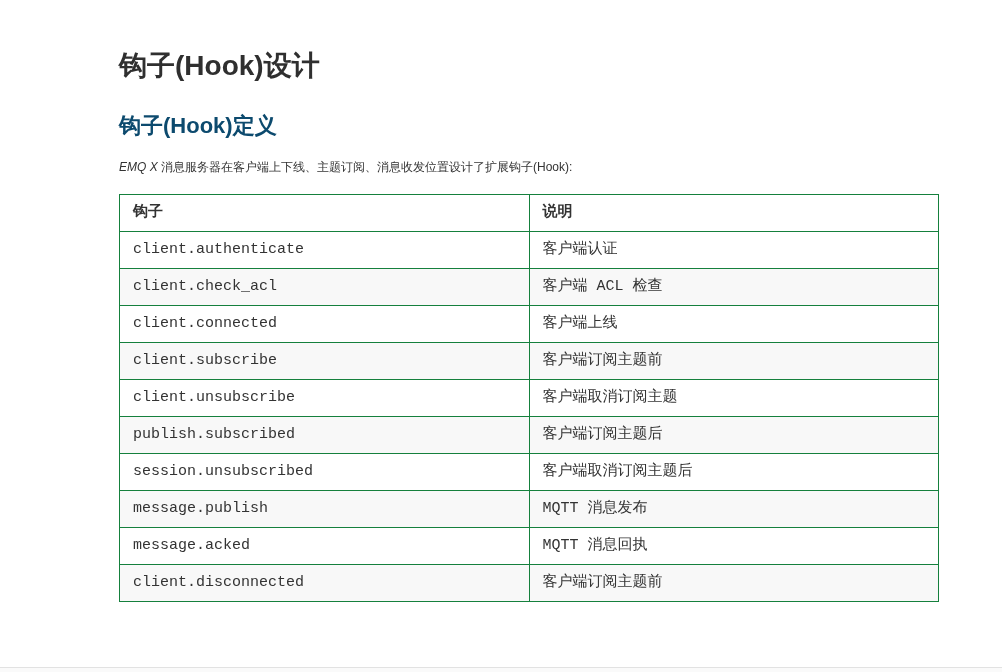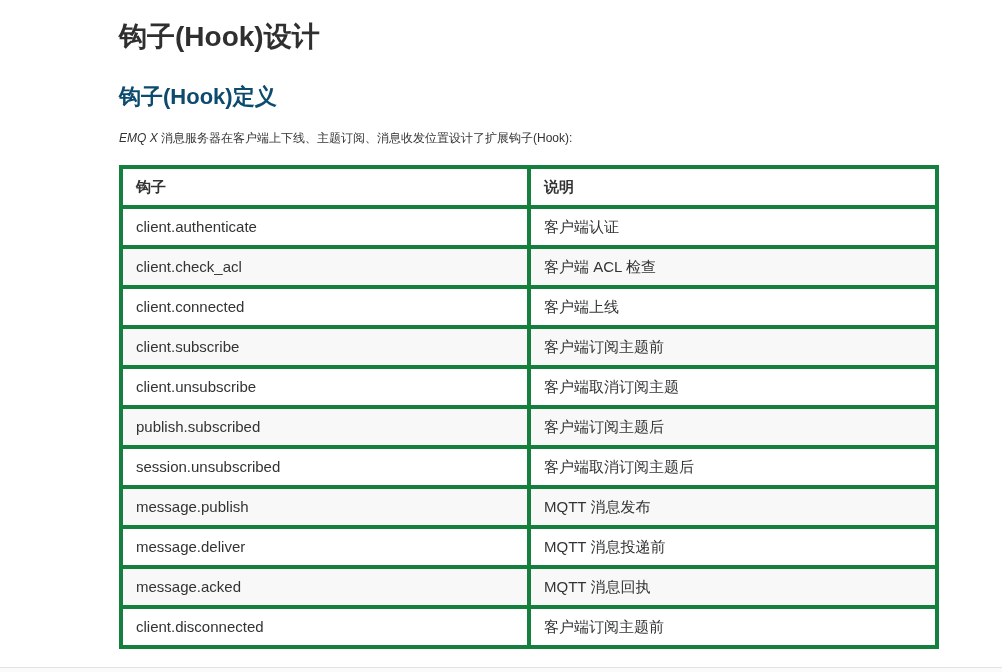--- a/index.html
+++ b/index.html
@@ -14,21 +14,21 @@
     background: #ffffff;
     font-family: "Liberation Sans", "DejaVu Sans", sans-serif;
     color: #333333;
   }
   .content {
     margin-left: 119px;
     width: 820px;
   }
   h1.page-title {
     margin: 0;
-    padding-top: 21px;
+    padding-top: 50px;
     font-size: 28px;
     font-weight: 700;
     line-height: 1.15;
     color: #2f2f2f;
   }
   h2.section-heading {
     margin: 0;
     padding-top: 31px;
     font-size: 22px;
     font-weight: 700;
@@ -46,28 +46,29 @@
     font-style: italic;
   }
   table.hooks-table {
     margin-top: 19px;
     width: 100%;
     table-layout: fixed;
     border-collapse: collapse;
   }
   .hooks-table th,
   .hooks-table td {
-    border: 4px solid #15803d;
+    border: 1px solid #15803d;
     padding: 10px 13px;
     font-size: 15px;
     line-height: 16px;
     text-align: left;
     vertical-align: middle;
     color: #333333;
     background: #ffffff;
+    font-family: Liberation Mono, monospace;
   }
   .hooks-table th {
     font-weight: 700;
   }
   .hooks-table tbody tr:nth-child(even) td {
     background: #f8f8f8;
   }
   .bottom-strip {
     position: absolute;
     left: 0;
@@ -122,24 +123,20 @@
         </tr>
         <tr>
           <td>session.unsubscribed</td>
           <td>客户端取消订阅主题后</td>
         </tr>
         <tr>
           <td>message.publish</td>
           <td>MQTT 消息发布</td>
         </tr>
         <tr>
-          <td>message.deliver</td>
-          <td>MQTT 消息投递前</td>
-        </tr>
-        <tr>
           <td>message.acked</td>
           <td>MQTT 消息回执</td>
         </tr>
         <tr>
           <td>client.disconnected</td>
           <td>客户端订阅主题前</td>
         </tr>
       </tbody>
   </table>
 </main>

